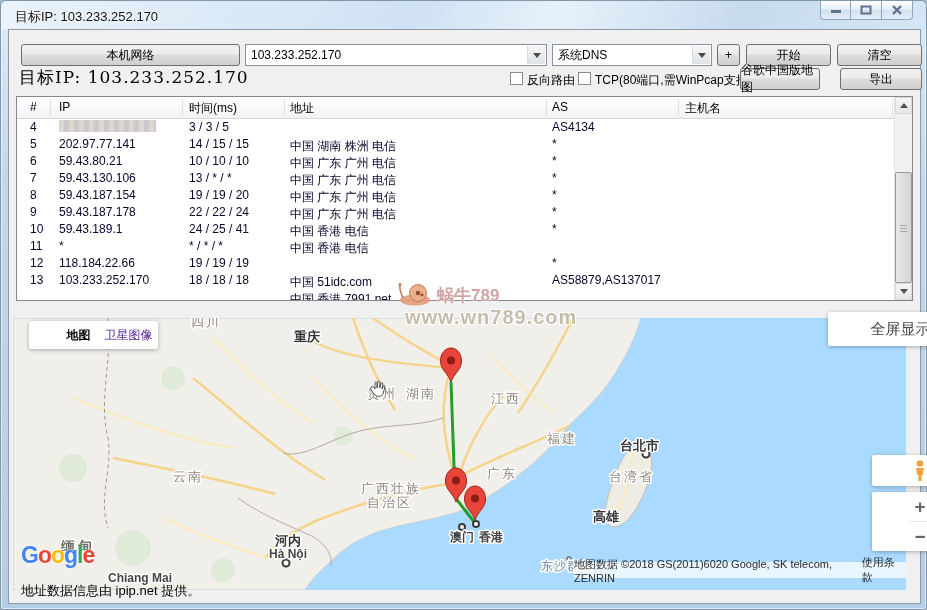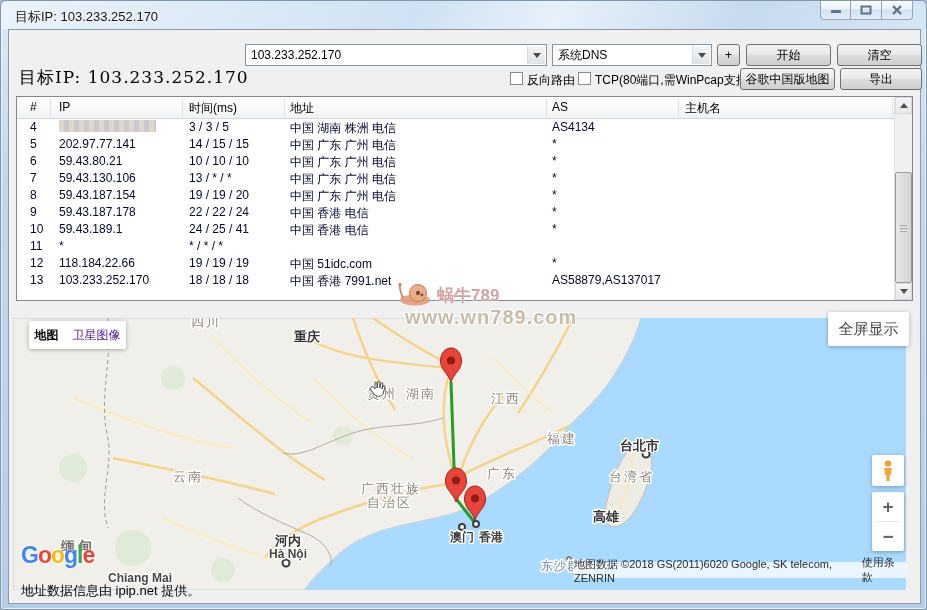--- a/index.html
+++ b/index.html
@@ -30,21 +30,21 @@
   .cbx{position:absolute;width:13px;height:13px;background:#fff;border:1px solid #8b8b8b;box-sizing:border-box;}
   .cblabel{position:absolute;font-size:12px;color:#000;}
   
   #hop-table{position:absolute;left:15px;top:95px;width:897px;height:205px;background:#fff;border:1px solid #828790;box-sizing:border-box;}
   #thead{position:absolute;left:0;top:0;right:0;height:21px;background:linear-gradient(180deg,#ffffff,#f7f8fa 60%,#f1f2f4);border-bottom:1px solid #d5d5d5;font-size:12px;color:#000;}
   .hcell{position:absolute;top:3px;}
   .hdiv{position:absolute;top:2px;height:17px;width:1px;background:#e0e0e0;}
   #tbody{position:absolute;left:0;top:21px;right:18px;bottom:0;overflow:hidden;}
   .trow{position:relative;height:17px;font-size:12px;color:#06062e;}
   .tc{position:absolute;top:2px;white-space:nowrap;}
-  .tc-hop{left:13px;}.tc-ip{left:42px;}.tc-time{left:172px;}.tc-loc{left:273px;}.tc-as{left:535px;}.tc-host{left:668px;}
+  .tc-hop{left:13px;}.tc-ip{left:42px;}.tc-time{left:172px;}.tc-loc{left:273px;margin-top:18px;}.tc-as{left:535px;}.tc-host{left:668px;}
   .pix{position:absolute;left:42px;top:2px;width:97px;height:12px;opacity:.9;filter:blur(.6px);
        background:repeating-linear-gradient(90deg,#d9d3cd 0 5px,#c9c3c5 5px 10px),repeating-linear-gradient(0deg,rgba(226,221,215,.7) 0 4px,rgba(198,192,186,.7) 4px 8px);}
   
   #vscroll{position:absolute;top:0;right:0;width:17px;bottom:0;background:#f0f0f0;border-left:1px solid #e2e2e2;}
   .sbtn{position:absolute;left:0;width:17px;height:17px;background:linear-gradient(180deg,#f5f5f5,#e7e7e7);border:1px solid #d9d9d9;box-sizing:border-box;display:flex;align-items:center;justify-content:center;}
   .tri-up{width:0;height:0;border-left:4px solid transparent;border-right:4px solid transparent;border-bottom:5px solid #505050;}
   .tri-dn{width:0;height:0;border-left:4px solid transparent;border-right:4px solid transparent;border-top:5px solid #505050;}
   #sthumb{position:absolute;left:0;top:75px;width:17px;height:111px;background:linear-gradient(90deg,#e8e8e8,#d3d3d3);border:1px solid #9a9a9a;border-radius:2px;box-sizing:border-box;}
   #sthumb:after{content:"";position:absolute;left:4px;right:4px;top:50%;height:1px;background:#aaa;box-shadow:0 -3px 0 #aaa,0 3px 0 #aaa;}
   
@@ -54,21 +54,21 @@
       text-shadow:-1px -1px 0 #fff,1px -1px 0 #fff,-1px 1px 0 #fff,1px 1px 0 #fff;white-space:nowrap;}
   
   #map{position:absolute;left:12px;top:305px;width:893px;height:272px;background:#aadaff;overflow:hidden;margin-top:12px;}
   .ml{paint-order:stroke;stroke:#ffffff;stroke-width:3px;stroke-linejoin:round;font-family:"Liberation Sans",sans-serif;}
   .prov{font-size:13px;fill:#8d867c;letter-spacing:2px;}
   .city{font-size:13px;font-weight:bold;fill:#333333;}
   .town{font-size:12px;font-weight:bold;fill:#3f3f3f;}
   .country{font-size:14px;font-weight:bold;fill:#6e6a63;letter-spacing:3px;}
   .sea{font-size:12px;fill:#6d86a3;letter-spacing:1px;}
   .latin{font-size:12px;font-weight:bold;fill:#474747;}
-  .map-card{position:absolute;background:#fff;box-shadow:0 1px 4px rgba(0,0,0,.3);border-radius:2px;display:flex;align-items:center;justify-content:center;}
+  .map-card{position:absolute;background:#fff;box-shadow:0 1px 4px rgba(0,0,0,.3);border-radius:2px;display:flex;align-items:center;justify-content:center;padding-left:32px;}
   #maptype{left:28px;top:320px;width:97px;height:28px;z-index:20;gap:14px;font-size:12px;}
   #maptype .sel{font-weight:bold;color:#000;}
   #maptype .unsel{color:#4c1d95;}
   #fullscreen{left:827px;top:311px;width:81px;height:34px;z-index:20;font-size:15px;color:#444;}
   #pegman{left:871px;top:454px;width:32px;height:31px;z-index:20;}
   #zoomctl{left:871px;top:491px;width:32px;height:59px;z-index:20;flex-direction:column;}
   .zbtn{width:32px;height:29px;display:flex;align-items:center;justify-content:center;font-size:19px;font-weight:bold;color:#666;}
   #zoomctl .zdiv{width:22px;height:1px;background:#e6e6e6;}
   #glogo{position:absolute;left:20px;top:541px;z-index:20;font-size:23px;font-weight:bold;letter-spacing:-1px;text-shadow:0 0 3px #fff;}
   #attrib{position:absolute;left:573px;top:561px;width:332px;height:16px;z-index:20;background:rgba(255,255,255,.75);
@@ -97,20 +97,21 @@
         <div class="wbtn">
           <svg width="12" height="10">
               <path d="M2,1 L10,9 M10,1 L2,9" stroke="#5f738c" stroke-width="2.4"></path>
             </svg>
         </div>
       </div>
     </div>
 
     <div id="content"></div>
 
+    <div class="btn" style="left:20px;top:43px;width:219px;">本机网络</div>
     <div class="combo" style="left:244px;top:43px;width:302px;">
       <span>103.233.252.170</span>
       <span class="arrowzone">
           <span class="darr"></span>
         </span>
     </div>
     <div class="combo" style="left:551px;top:43px;width:160px;">
       <span>系统DNS</span>
       <span class="arrowzone">
           <span class="darr"></span>
@@ -118,21 +119,21 @@
     </div>
     <div class="btn" style="left:716px;top:43px;width:23px;">+</div>
     <div class="btn" style="left:745px;top:43px;width:85px;">开始</div>
     <div class="btn" style="left:836px;top:43px;width:85px;">清空</div>
 
     <div id="big-target">目标IP: 103.233.252.170</div>
     <div class="cbx" style="left:509px;top:71px;"></div>
     <div class="cblabel" style="left:526px;top:71px;">反向路由</div>
     <div class="cbx" style="left:577px;top:71px;"></div>
     <div class="cblabel" style="left:594px;top:71px;">TCP(80端口,需WinPcap支持)</div>
-    <div class="btn" style="left:739px;top:67px;width:95px;">谷歌中国版地图</div>
+    <div class="btn" style="left:739px;top:67px;width:80px;">谷歌中国版地图</div>
     <div class="btn" style="left:839px;top:67px;width:82px;">导出</div>
 
     <div id="hop-table">
       <div id="thead">
         <span class="hcell" style="left:13px;">#</span>
         <span class="hcell" style="left:42px;">IP</span>
         <span class="hcell" style="left:172px;">时间(ms)</span>
         <span class="hcell" style="left:273px;">地址</span>
         <span class="hcell" style="left:535px;">AS</span>
         <span class="hcell" style="left:668px;">主机名</span>

